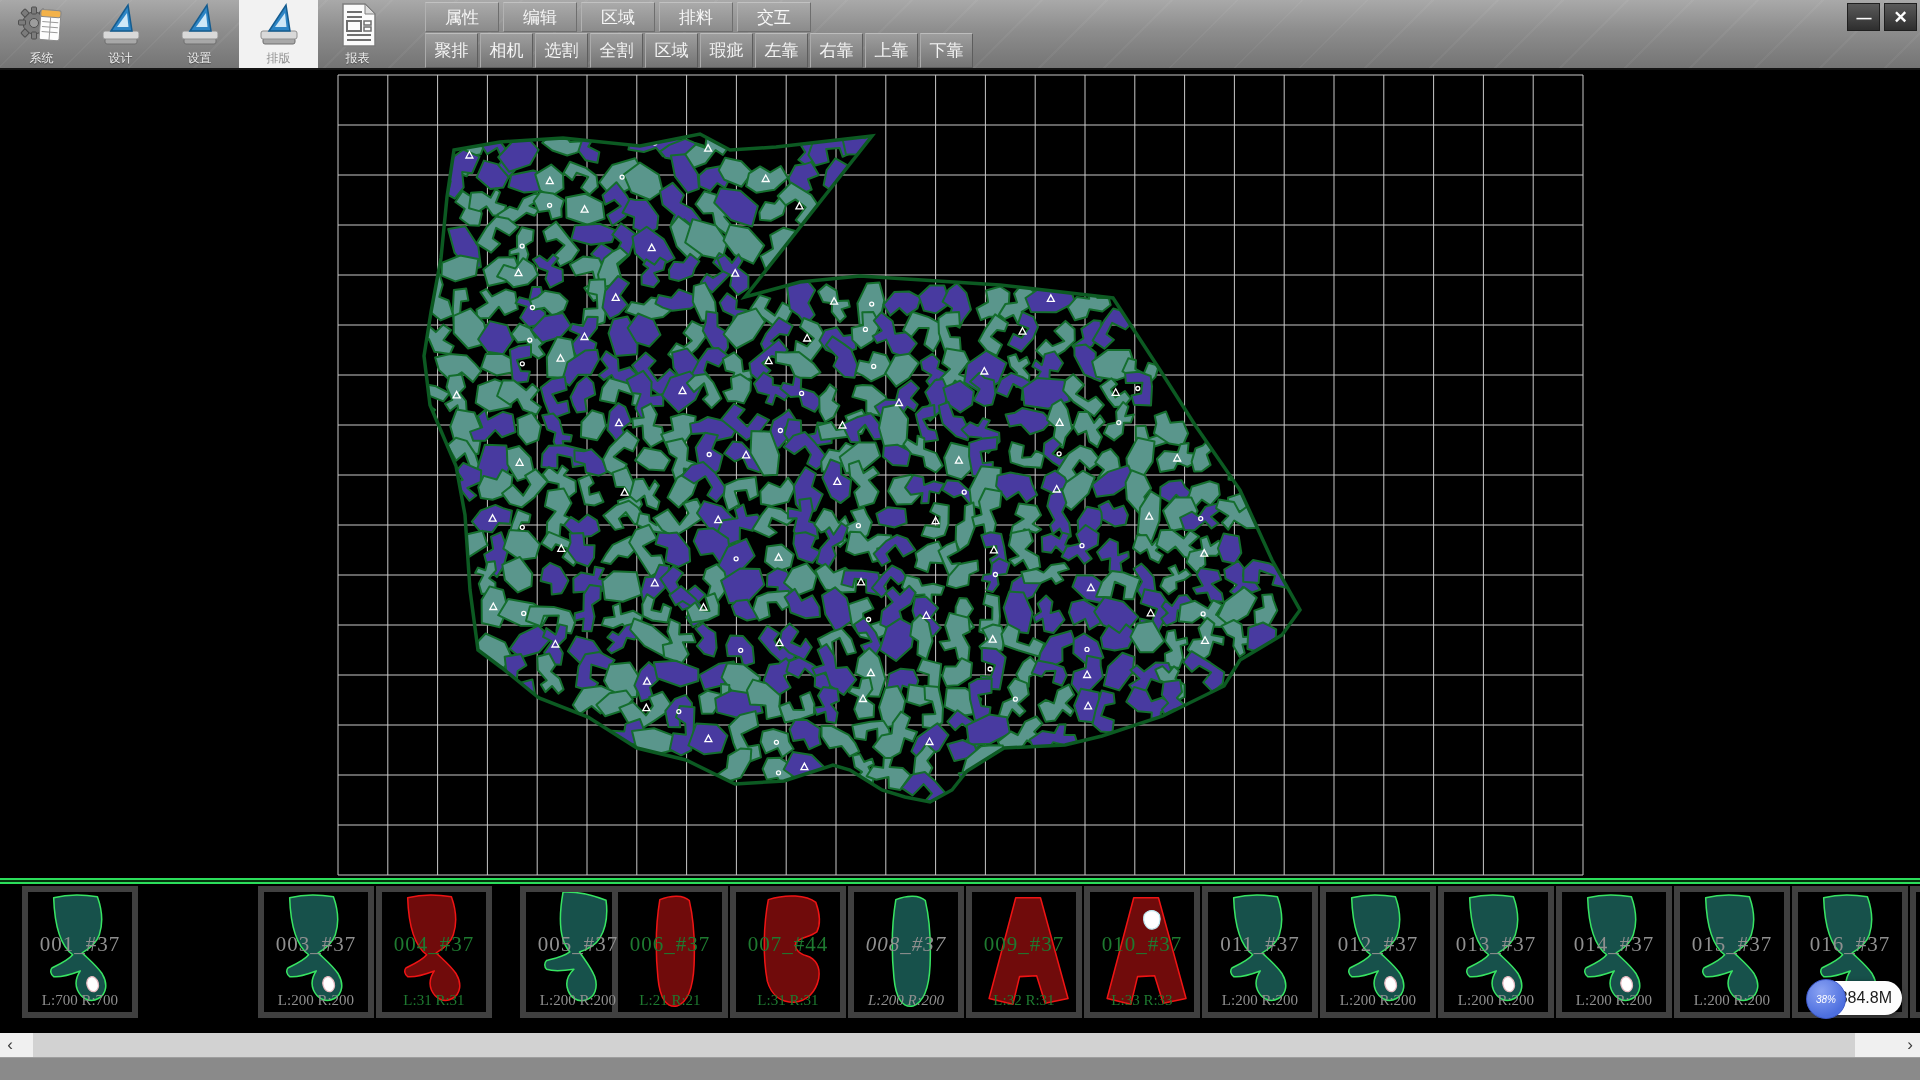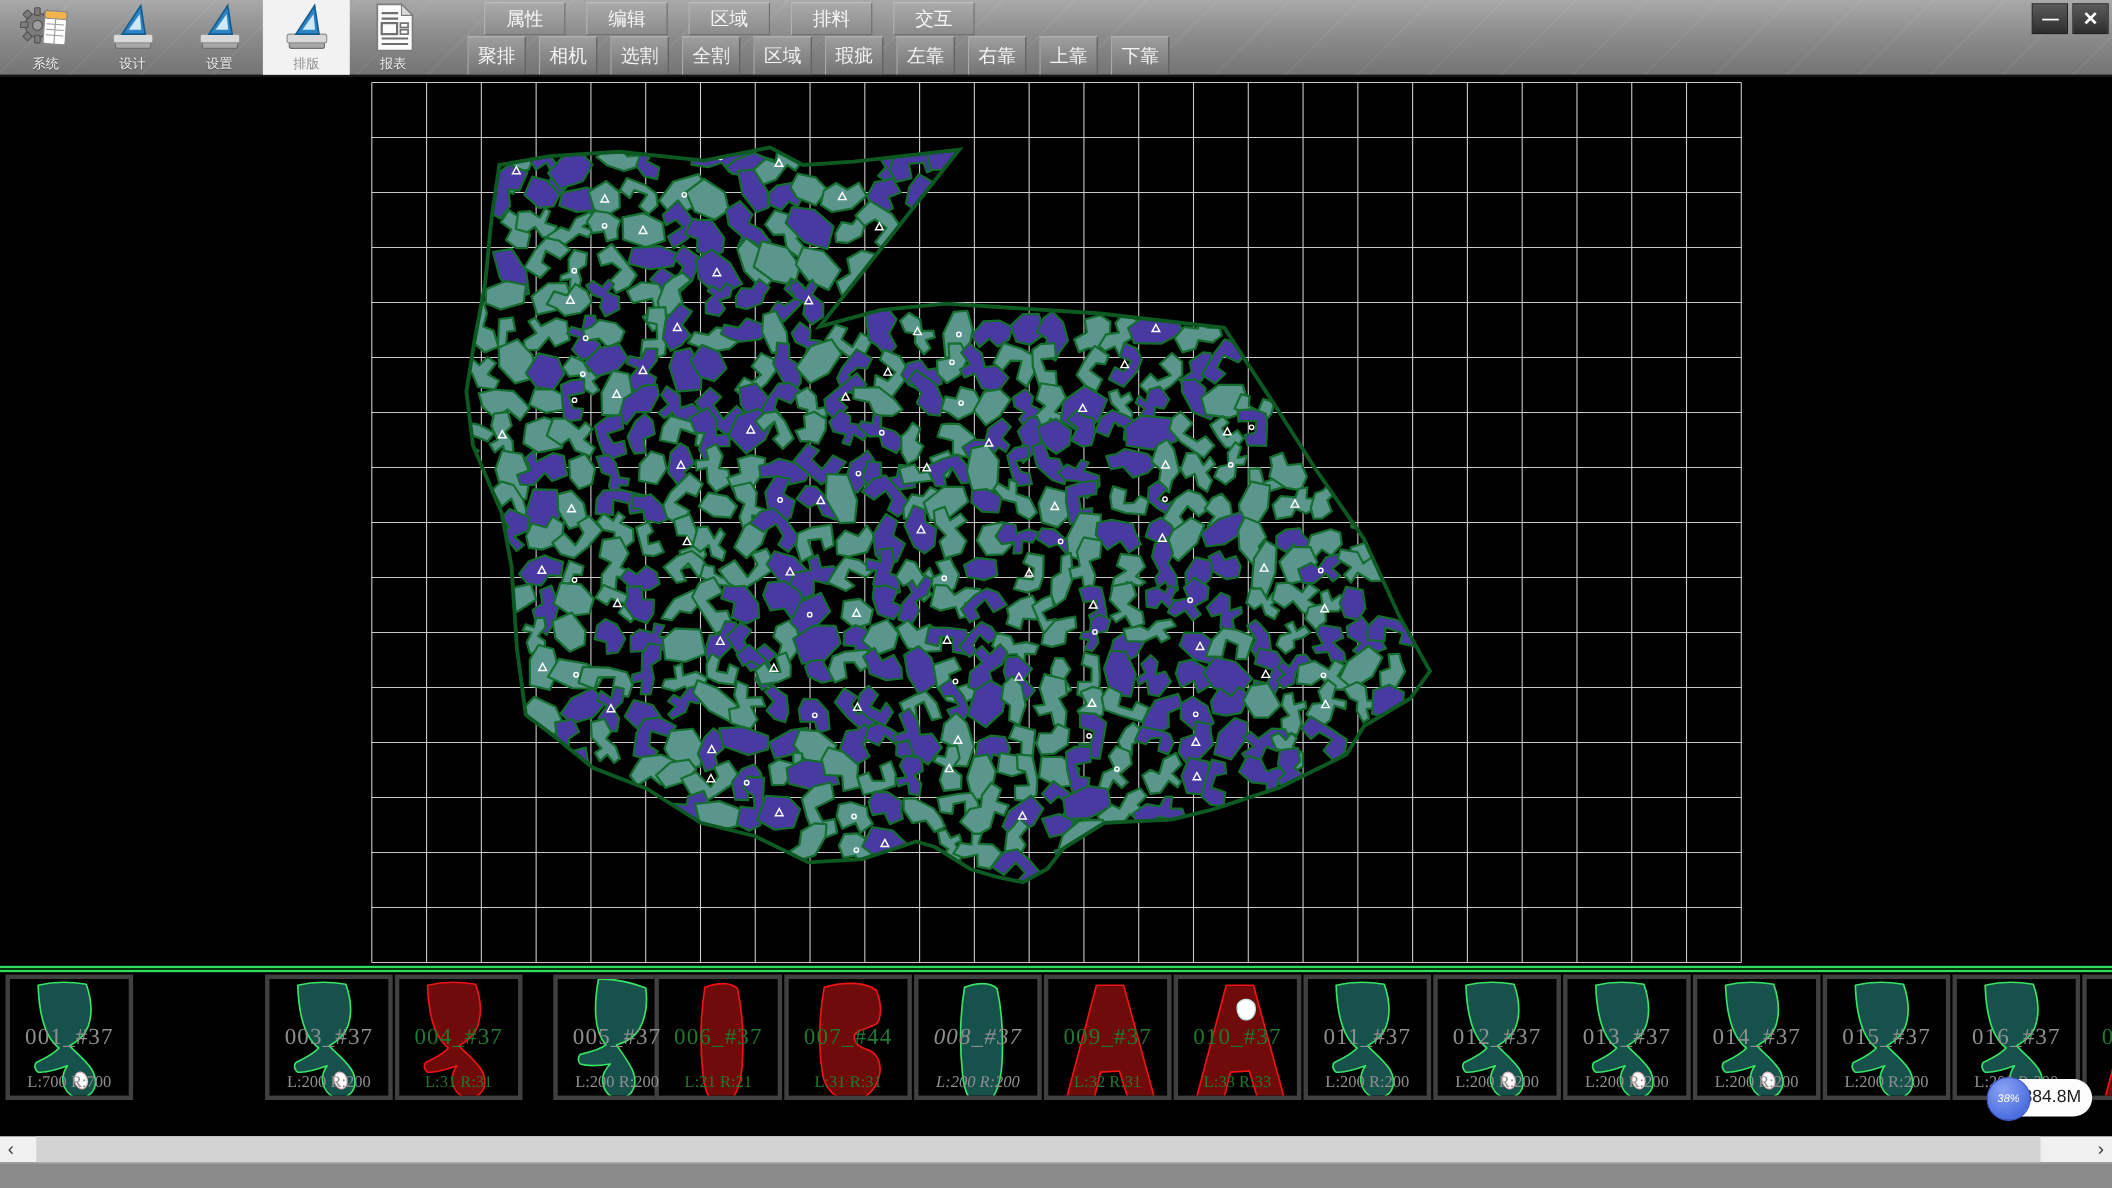--- a/index.html
+++ b/index.html
@@ -17,22 +17,22 @@
        align-items:center;justify-content:flex-end;padding-bottom:1px;box-sizing:border-box;cursor:pointer;}
   .app.active{background:#f2f2f2;}
   .app-label{font-size:12px;color:#f1f1f1;text-shadow:0 1px 1px rgba(0,0,0,.4);line-height:17px;}
   .app.active .app-label{color:#8f8f8f;text-shadow:none;}
   .app-icon{position:absolute;top:2px;left:50%;transform:translateX(-50%);}
 
   .menubar{position:absolute;left:425px;top:2px;display:flex;gap:4px;z-index:2;}
   .menu{width:72px;height:28px;display:flex;align-items:center;justify-content:center;
     color:#f7f7f7;font-size:17px;cursor:pointer;
     background:linear-gradient(180deg,#aaaaaa,#8b8b8b);
-    border:1px solid #6e6e6e;border-top-color:#c2c2c2;border-left-color:#b2b2b2;margin-left:15px;}
-  .toolrow{position:absolute;left:425px;top:33px;display:flex;gap:12px;z-index:2;}
+    border:1px solid #6e6e6e;border-top-color:#c2c2c2;border-left-color:#b2b2b2;}
+  .toolrow{position:absolute;left:425px;top:33px;display:flex;gap:2px;z-index:2;}
   .tool{width:51px;height:33px;display:flex;align-items:center;justify-content:center;
     color:#f4f4f4;font-size:17px;cursor:pointer;
     background:linear-gradient(180deg,#9e9e9e,#747474);
     border:1px solid #5d5d5d;border-top-color:#bdbdbd;border-left-color:#aaaaaa;}
 
   .winctl{position:absolute;right:3px;top:3px;display:flex;gap:4px;z-index:3;}
   .winbtn{width:31px;height:26px;display:flex;align-items:center;justify-content:center;
     background:linear-gradient(180deg,#5a5a5a,#2e2e2e);border:1px solid #1f1f1f;
     color:#fff;cursor:pointer;}
   .winbtn.min{font-size:15px;font-weight:bold;letter-spacing:-1px;}
@@ -40,22 +40,22 @@
 
   
   #canvas{position:absolute;left:0;top:70px;width:1920px;height:808px;background:#000;}
 
   
   #greenband{position:absolute;left:0;top:878px;width:1920px;height:6px;
     background:linear-gradient(180deg,#2bde5b 0 2px,#06330f 2px 4px,#2bde5b 4px 6px);}
 
   
   #strip{position:absolute;left:0;top:884px;width:1920px;height:149px;background:#000;overflow:hidden;}
-  .cell{position:absolute;top:2px;width:116px;height:114px;background:#000;
-    border:4px solid #404040;box-sizing:border-box;overflow:hidden;cursor:pointer;}
+  .cell{position:absolute;top:2px;width:116px;height:132px;background:#000;
+    border:6px solid #404040;box-sizing:border-box;overflow:hidden;cursor:pointer;margin-left:17px;}
   .cell svg{position:absolute;left:9px;top:0;}
   .cell .tid{position:absolute;left:0;width:100%;top:40px;text-align:center;
     font-family:"Liberation Serif",serif;font-size:21px;letter-spacing:1px;z-index:2;}
   .cell .tlr{position:absolute;left:0;width:100%;bottom:3px;text-align:center;
     font-family:"Liberation Serif",serif;font-size:15px;z-index:2;}
   .cell.c-teal .tid,.cell.c-teal .tlr{color:#8f8f8f;}
   .cell.c-red .tid,.cell.c-red .tlr{color:#1e7a30;}
 
   
   #badge{position:absolute;left:1806px;top:979px;z-index:6;}

